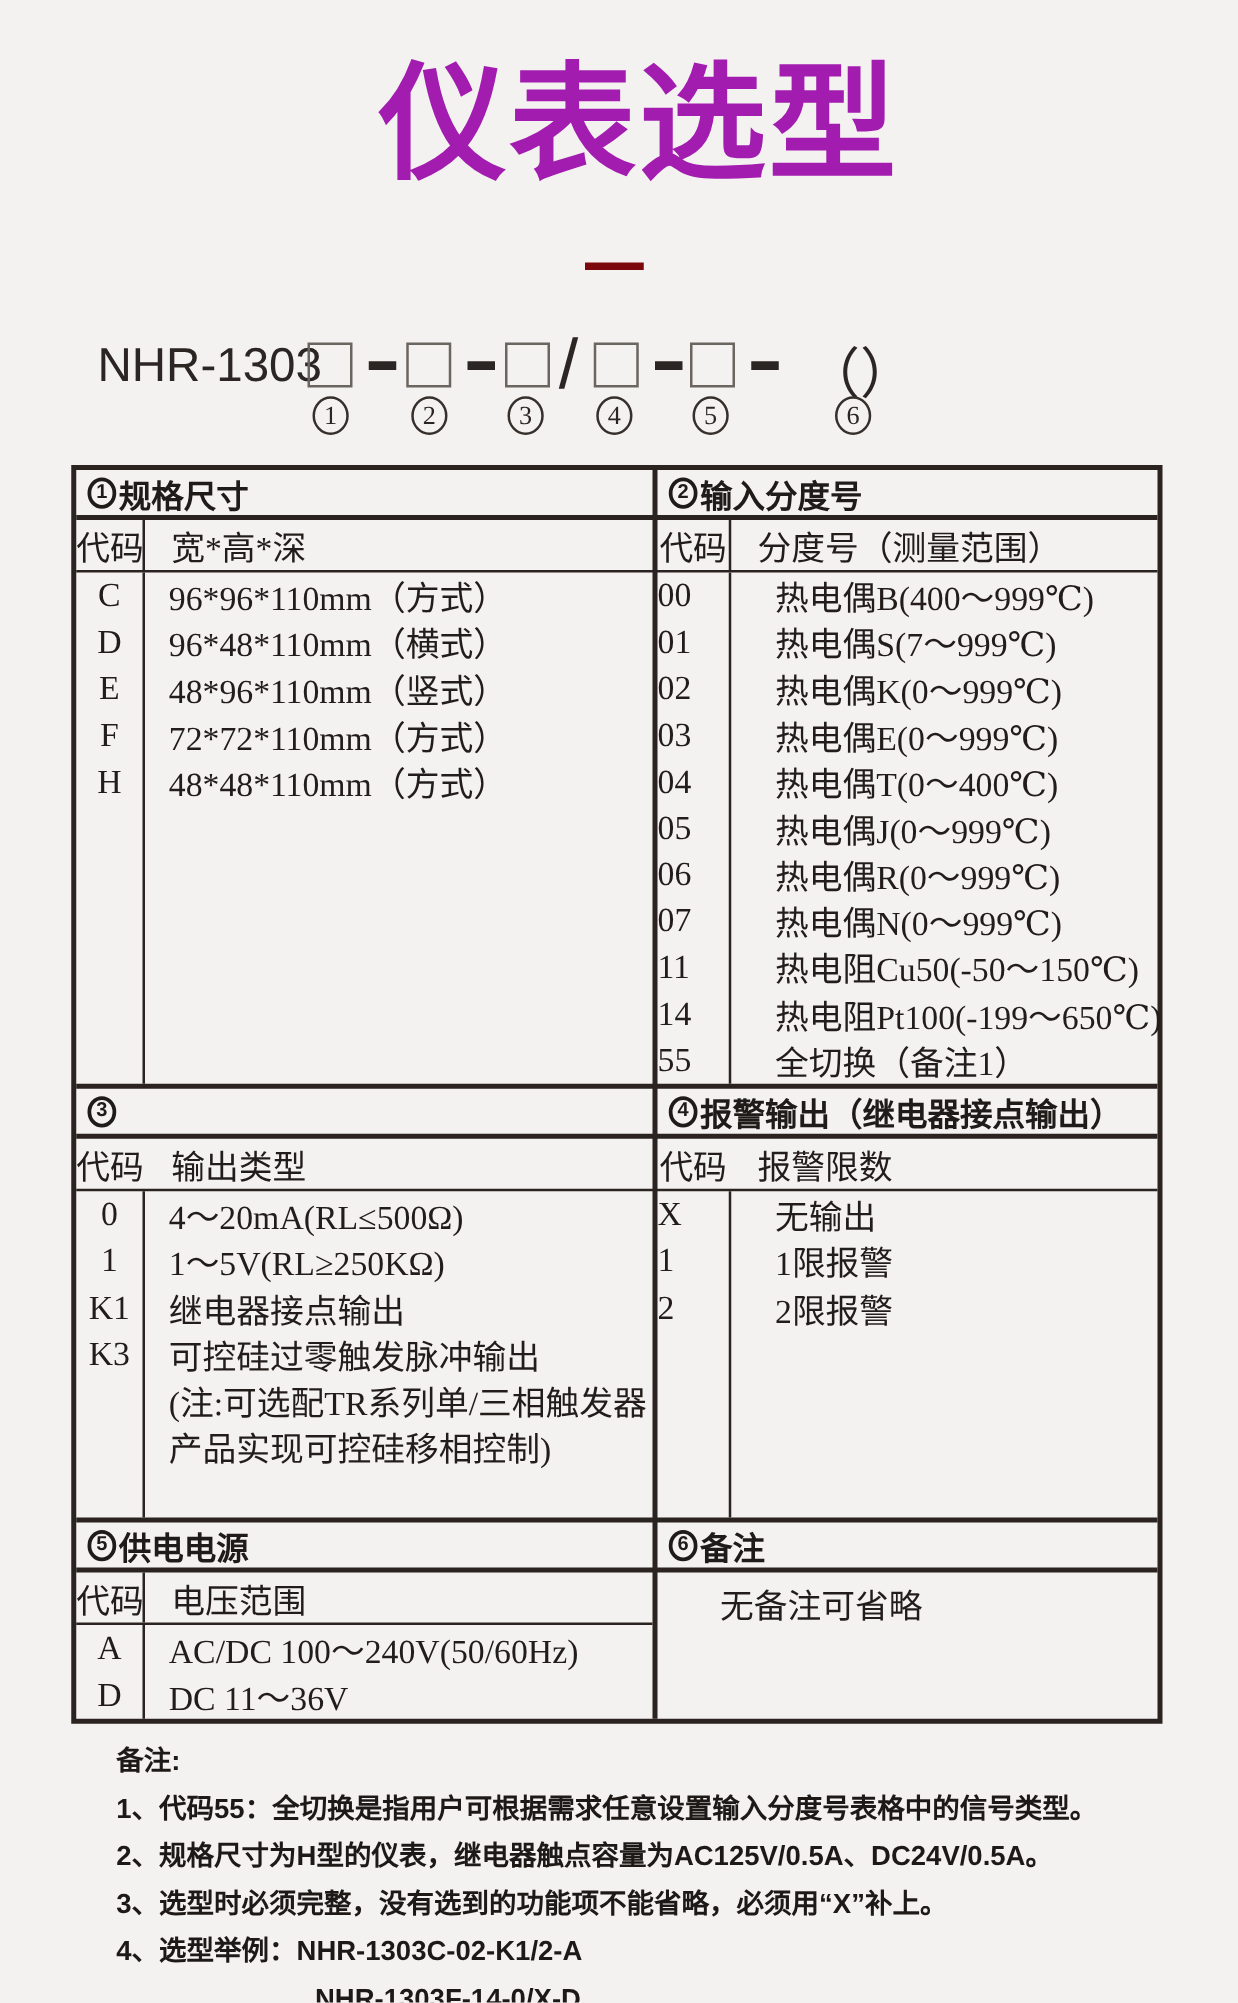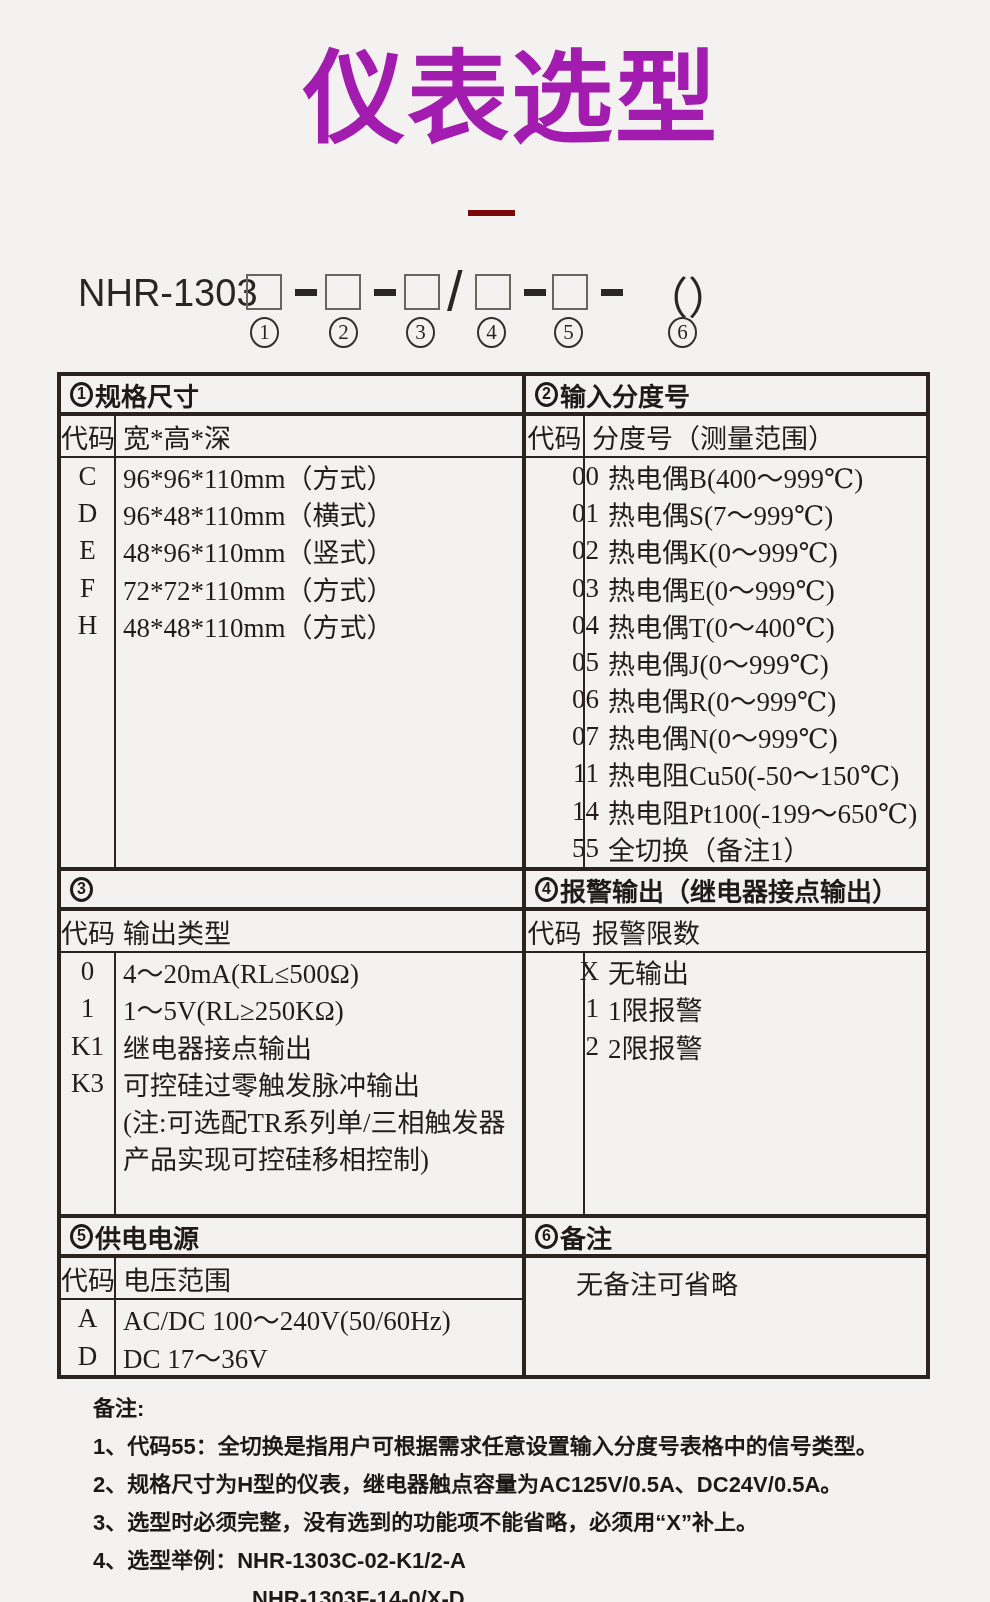--- a/index.html
+++ b/index.html
@@ -74,31 +74,31 @@
     border:3px solid #1f1b18; border-radius:50%;
     display:inline-flex; align-items:center; justify-content:center;
     font-size:16px; font-weight:bold;
   }
   .zone { position:relative; height:100%; }
   .coldiv-l { position:absolute; left:53px; top:0; bottom:0; width:2px; background:#2a2320; }
   .coldiv-r { position:absolute; left:57px; top:0; bottom:0; width:2px; background:#2a2320; }
   .subrow { display:flex; align-items:center; height:100%; font-size:27px; white-space:nowrap; }
   .code-h-l { width:53px; flex:none; text-align:center; }
   .code-h-r { width:57px; flex:none; text-align:center; }
-  .val-h { padding-left:9px; }
+  .val-h { padding-left:23px; }
   .subplain { display:flex; align-items:center; height:100%; font-size:27px; white-space:nowrap; }
 
   .rowzone { display:flex; flex-direction:column; }
   .trow { display:flex; align-items:center; flex:none; font-size:27px; white-space:nowrap; }
   .z1 .trow { height:37.18px; }
   .z2 .trow { height:37.28px; }
   .z3 .trow { height:37.5px; }
   .rcode-l { width:53px; flex:none; text-align:center; }
-  .rcode-r { width:73px; flex:none; text-align:right; }
-  .rval { padding-left:9px; }
+  .rcode-r { width:73px; flex:none; text-align:left; }
+  .rval { padding-left:21px; }
   .remark-cell { padding:5px 0 0 6px; font-size:27px;margin-left:44px; }
   .sub40 { height:40px; flex:none; }
   .l-sub-line { height:2px; flex:none; background:#2a2320; }
 
   
   .footnotes {
     position:absolute; left:62px; top:1390px; width:900px;
     font-family:"Liberation Sans","DejaVu Sans",sans-serif;
     font-weight:bold; font-size:22px; color:#1d1916;
   }
@@ -361,21 +361,21 @@
       </div>
       <div class="l-sub-line"></div>
       <div class="zone rowzone z3" style="flex:1">
         <div class="coldiv-l"></div>
         <div class="trow">
             <span class="rcode-l">A</span>
             <span class="rval">AC/DC 100～240V(50/60Hz)</span>
           </div>
         <div class="trow">
             <span class="rcode-l">D</span>
-            <span class="rval">DC 17～36V</span>
+            <span class="rval">DC 11～36V</span>
           </div>
       </div>
     </div>
     <div class="bgap"></div>
     <div class="rz">
       <div class="remark-cell">无备注可省略</div>
     </div>
   </div>
 </div>
 

